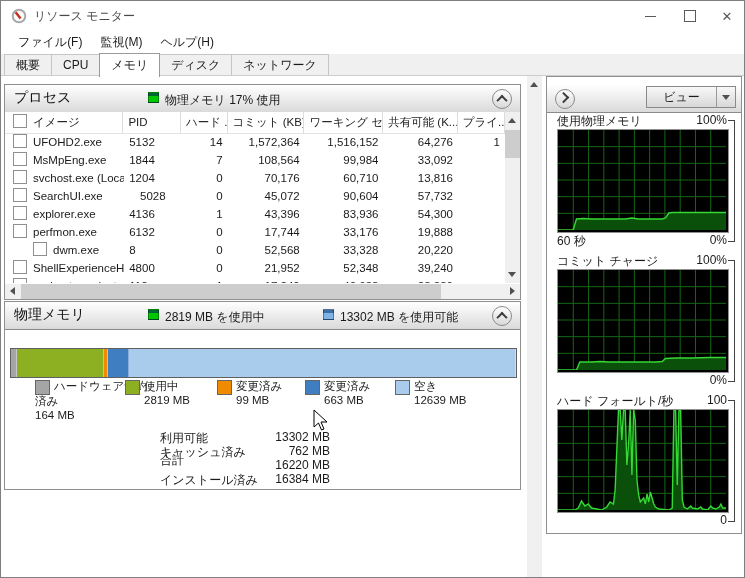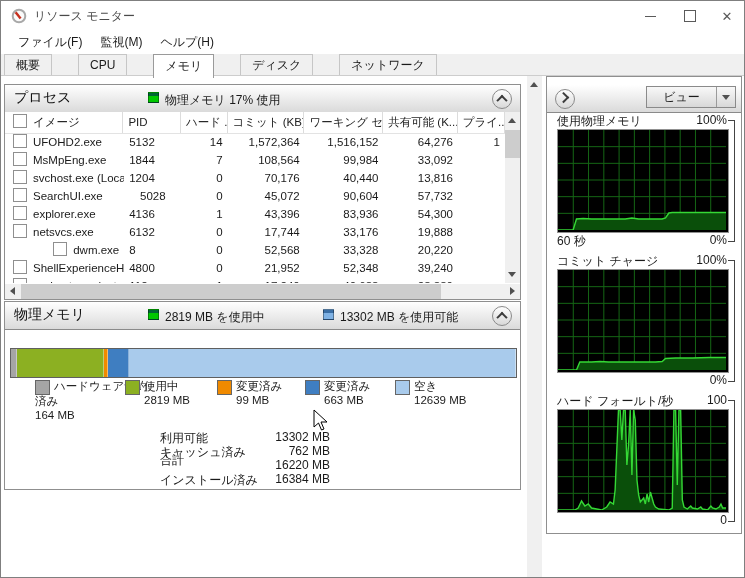--- a/index.html
+++ b/index.html
@@ -12,21 +12,21 @@
   .title-text{left:33px;top:0;height:30px;line-height:30px;color:#4a4a4a;}
   .winbtn{top:0;width:38px;height:30px;display:flex;align-items:center;justify-content:center;color:#5a5a5a;}
   .glyph-min{width:11px;height:0;border-top:1px solid #5a5a5a;}
   .glyph-max{width:10px;height:10px;border:1px solid #5a5a5a;}
   .glyph-close{font-size:13px;color:#5a5a5a;line-height:13px;}
   
   .menubar{left:0;top:30px;width:745px;height:23px;background:#ffffff;display:flex;align-items:center;padding-left:8px;}
   .menu-item{padding:0 9px;height:23px;line-height:23px;}
   
   .tabstrip{left:0;top:53px;width:745px;height:22px;background:#f0f0f0;border-bottom:1px solid #cdcdcd;
-    display:flex;align-items:flex-start;padding-left:3px;gap:27px;}
+    display:flex;align-items:center;padding-left:3px;}
   .tab{height:20px;line-height:20px;padding:0 11px;background:#f0f0f0;border:1px solid #c6c6c6;border-bottom:none;margin-right:-1px;}
   .tab.active{height:23px;line-height:23px;background:#ffffff;border-color:#9a9a9a;position:relative;z-index:2;}
   
   .panel{background:#ffffff;border:1px solid #8f8f8f;}
   .panel-header{position:absolute;left:0;top:0;right:0;height:27px;background:linear-gradient(#ffffff,#dadada);
     border-bottom:1px solid #8a8a8a;}
   .panel-title{position:absolute;left:9px;top:4px;font-size:14px;color:#111;}
   .chip{position:absolute;top:7px;height:13px;display:flex;align-items:flex-start;}
   .chip-icon{width:11px;height:11px;margin-right:6px;border:1px solid rgba(0,0,0,.35);box-sizing:border-box;}
   .icon-green{background:linear-gradient(#063 0 3px,#00c800 3px);}
@@ -150,21 +150,21 @@
           <div class="td" style="width: 78px; text-align: right;">108,564</div>
           <div class="td" style="width: 80px; text-align: right;">99,984</div>
           <div class="td" style="width: 75px; text-align: right;">33,092</div>
           <div class="td" style="width: 43px; text-align: right;"></div>
         </div>
         <div class="prow">
           <div class="td" style="width: 127px; text-align: left;"><span class="checkbox" style="display: inline-block; vertical-align: -2px;"></span><span>svchost.exe (LocalSys...</span></div>
           <div class="td" style="width: 55px; text-align: left;">1204</div>
           <div class="td" style="width: 42px; text-align: right;">0</div>
           <div class="td" style="width: 78px; text-align: right;">70,176</div>
-          <div class="td" style="width: 80px; text-align: right;">40,440</div>
+          <div class="td" style="width: 80px; text-align: right;">60,710</div>
           <div class="td" style="width: 75px; text-align: right;">13,816</div>
           <div class="td" style="width: 43px; text-align: right;"></div>
         </div>
         <div class="prow">
           <div class="td" style="width: 127px; text-align: left;"><span class="checkbox" style="display: inline-block; vertical-align: -2px;"></span><span>SearchUI.exe</span></div>
           <div class="td" style="width: 55px; text-align: center;">5028</div>
           <div class="td" style="width: 42px; text-align: right;">0</div>
           <div class="td" style="width: 78px; text-align: right;">45,072</div>
           <div class="td" style="width: 80px; text-align: right;">90,604</div>
           <div class="td" style="width: 75px; text-align: right;">57,732</div>
@@ -173,30 +173,30 @@
         <div class="prow">
           <div class="td" style="width: 127px; text-align: left;"><span class="checkbox" style="display: inline-block; vertical-align: -2px;"></span><span>explorer.exe</span></div>
           <div class="td" style="width: 55px; text-align: left;">4136</div>
           <div class="td" style="width: 42px; text-align: right;">1</div>
           <div class="td" style="width: 78px; text-align: right;">43,396</div>
           <div class="td" style="width: 80px; text-align: right;">83,936</div>
           <div class="td" style="width: 75px; text-align: right;">54,300</div>
           <div class="td" style="width: 43px; text-align: right;"></div>
         </div>
         <div class="prow">
-          <div class="td" style="width: 127px; text-align: left;"><span class="checkbox" style="display: inline-block; vertical-align: -2px;"></span><span>netsvcs.exe</span></div>
+          <div class="td" style="width: 127px; text-align: left;"><span class="checkbox" style="display: inline-block; vertical-align: -2px;"></span><span>perfmon.exe</span></div>
           <div class="td" style="width: 55px; text-align: left;">6132</div>
           <div class="td" style="width: 42px; text-align: right;">0</div>
           <div class="td" style="width: 78px; text-align: right;">17,744</div>
           <div class="td" style="width: 80px; text-align: right;">33,176</div>
           <div class="td" style="width: 75px; text-align: right;">19,888</div>
           <div class="td" style="width: 43px; text-align: right;"></div>
         </div>
         <div class="prow">
-          <div class="td" style="width: 127px; text-align: right;"><span class="checkbox" style="display: inline-block; vertical-align: -2px;"></span><span>dwm.exe</span></div>
+          <div class="td" style="width: 127px; text-align: center;"><span class="checkbox" style="display: inline-block; vertical-align: -2px;"></span><span>dwm.exe</span></div>
           <div class="td" style="width: 55px; text-align: left;">8</div>
           <div class="td" style="width: 42px; text-align: right;">0</div>
           <div class="td" style="width: 78px; text-align: right;">52,568</div>
           <div class="td" style="width: 80px; text-align: right;">33,328</div>
           <div class="td" style="width: 75px; text-align: right;">20,220</div>
           <div class="td" style="width: 43px; text-align: right;"></div>
         </div>
         <div class="prow">
           <div class="td" style="width: 127px; text-align: left;"><span class="checkbox" style="display: inline-block; vertical-align: -2px;"></span><span>ShellExperienceHost....</span></div>
           <div class="td" style="width: 55px; text-align: left;">4800</div>

